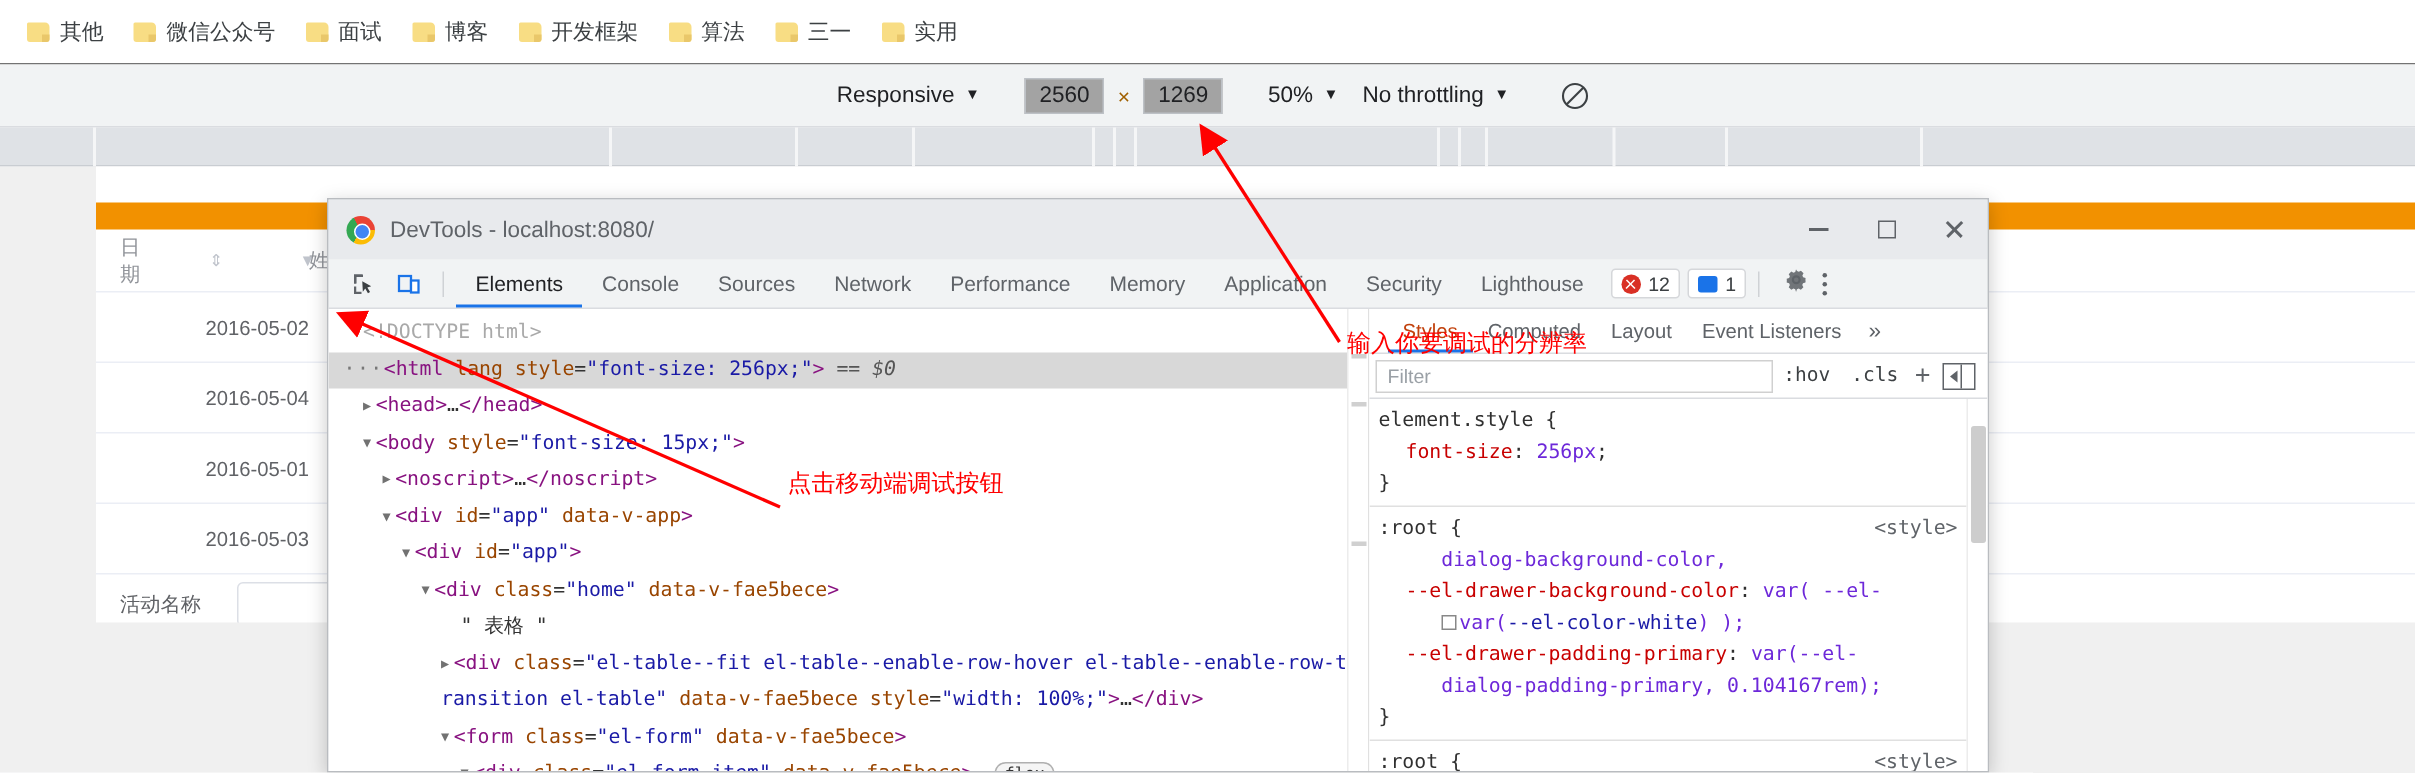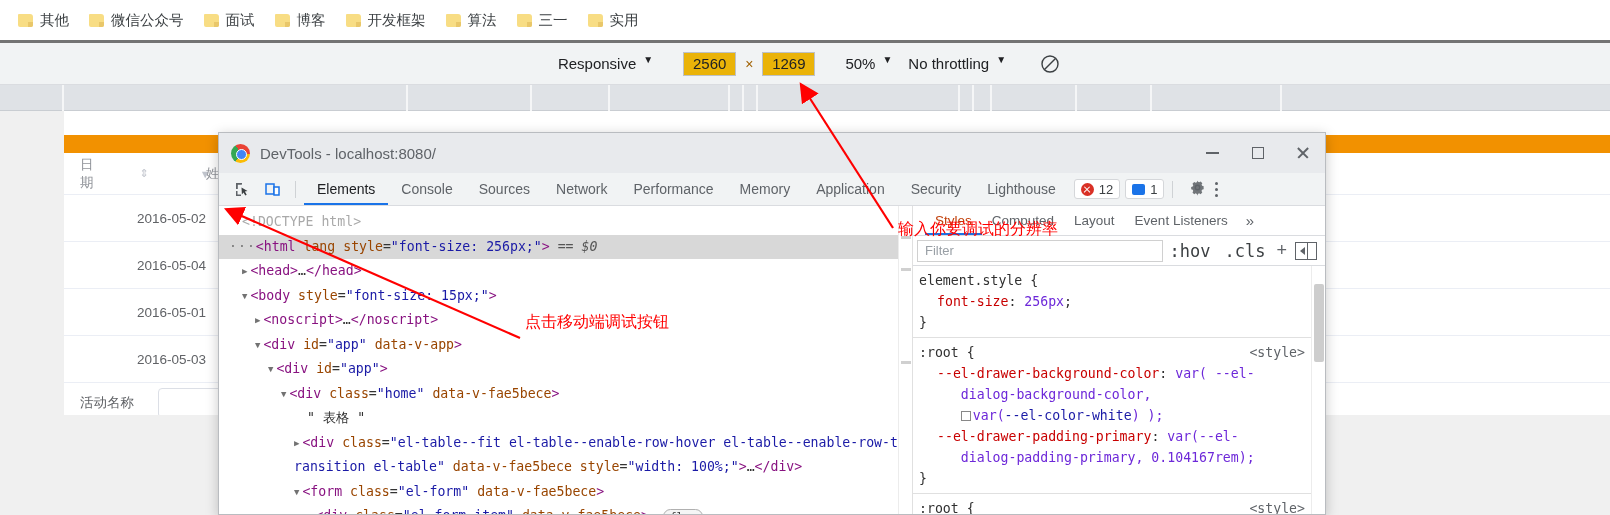--- a/index.html
+++ b/index.html
@@ -9,46 +9,46 @@
     font-family:"Liberation Sans", sans-serif;
     background:#ffffff;
     overflow:hidden;
     position:relative;
   }
 
   
   #bookmark-bar{
     position:absolute; left:0; top:0; width:1610px; height:43px;
     background:#ffffff; display:flex; align-items:center;
-    padding-left:10px; border-bottom:3px solid #737373;
+    padding-left:10px; border-bottom:1px solid #737373;
   }
   .bm-item{ display:flex; align-items:center; height:28px; padding:0 8px;
     border-radius:4px; cursor:pointer; margin-right:4px; }
   .bm-folder{
     width:15px; height:13px; background:#f8dd84; border-radius:1px 3px 2px 2px;
     margin-right:7px; position:relative; flex:none;
   }
   .bm-folder:after{
     content:""; position:absolute; right:0; bottom:0; width:5px; height:5px;
     background:#e9c76a; border-radius:0 0 2px 0;
   }
   .bm-label{ font-size:14.5px; color:#3c4043; white-space:nowrap; }
 
   
   #device-toolbar{
     position:absolute; left:0; top:43px; width:1610px; height:42px;
     background:#f1f3f4; border-bottom:1px solid #dadce0;
     display:flex; align-items:center; justify-content:center;
   }
   .dt-inner{ display:flex; align-items:center; gap:0px; }
-  .dt-select{ font-size:15px; color:#202124; display:flex; 
+  .dt-select{ font-size:15px; color:#202124; display:flex; align-items:center;
     padding:3px 8px; cursor:pointer; }
   .caret{ margin-left:7px; font-size:10px; line-height:1; }
   .dt-dim{
-    width:53px; height:24px; background:#eab308; border:1px solid #bdc1c6;
+    width:53px; height:24px; background:#a3a3a3; border:1px solid #bdc1c6;
     text-align:center; font-size:15px; color:#202124; line-height:22px;
     cursor:text;
   }
   .dt-x{ margin:0 9px; color:#a06000; font-size:14px; }
   .dt-gap{ width:22px; }
   .rotate-icon{ margin-left:26px; width:20px; height:20px; cursor:pointer;}
 
   
   #ruler-strip{
     position:absolute; left:0; top:85px; width:1610px; height:26px;
@@ -164,21 +164,21 @@
     border-bottom:1px solid #dadce0; background:#fff; padding-left:12px;}
   .st-tab{ font-size:13.5px; color:#5f6368; padding:0 10px; height:29px;
     display:flex; align-items:center; cursor:pointer; white-space:nowrap;}
   .st-tab.active{ color:#c2410c; box-shadow:inset 0 -2px 0 #1a73e8; }
   .st-more{ font-size:15px; color:#5f6368; padding:0 8px; cursor:pointer;}
   #filter-row{ height:30px; display:flex; align-items:center; flex:none;
     border-bottom:1px solid #dadce0; padding:0 4px; background:#fff;}
   #filter-input{ flex:1; height:22px; border:1px solid #d0d0d0; background:#fff;
     font-size:13px; color:#9aa0a6; padding-left:7px; line-height:20px; cursor:text;
     font-family:"Liberation Sans",sans-serif;}
-  .f-btn{ font-size:17px; color:#3c4043; padding:0 7px; cursor:pointer;
+  .f-btn{ font-size:13px; color:#3c4043; padding:0 7px; cursor:pointer;
     font-family:"DejaVu Sans Mono",monospace; }
   .plus{ font-size:18px; color:#5f6368; padding:0 4px; cursor:pointer; }
   .sidebtn{ width:22px; height:18px; border:1.5px solid #5f6368; margin:0 4px;
     display:flex; align-items:center; cursor:pointer; position:relative;}
   .sidebtn:before{ content:""; position:absolute; right:3px; top:0; bottom:0;
     width:5px; border-left:1.5px solid #5f6368;}
   .sidebtn i{ width:0;height:0;border-top:4px solid transparent;
     border-bottom:4px solid transparent;border-right:5px solid #5f6368; margin-left:4px;}
   #css-area{ flex:1; overflow:hidden; font-family:"DejaVu Sans Mono",monospace;
     font-size:13.2px; position:relative; background:#fff; }
@@ -431,22 +431,22 @@
       </div>
       <div id="css-area">
         <div id="css-rules-host">
             <div class="rule">
               <div class="cline sel-css">element.style {</div>
               <div class="cline" style="padding-left: 18px;"><span class="prop">font-size</span>: <span class="pval">256px</span>;</div>
               <div class="cline">}</div>
             </div>
             <div class="rule">
               <div class="cline sel-css">:root {<span class="src">&lt;style&gt;</span></div>
+              <div class="cline" style="padding-left: 18px;"><span class="pval">&nbsp;&nbsp;&nbsp;dialog-background-color,</span></div>
               <div class="cline" style="padding-left: 18px;"><span class="prop">--el-drawer-background-color</span>: <span class="pval">var( --el-</span></div>
-              <div class="cline" style="padding-left: 18px;"><span class="pval">&nbsp;&nbsp;&nbsp;dialog-background-color,</span></div>
               <div class="cline" style="padding-left: 18px;"><span class="pval">&nbsp;&nbsp;&nbsp;</span><span class="swatch"></span><span class="pval">var(</span><span class="pvar">--el-color-white</span><span class="pval">) );</span></div>
               <div class="cline" style="padding-left: 18px;"><span class="prop">--el-drawer-padding-primary</span>: <span class="pval">var(--el-</span></div>
               <div class="cline" style="padding-left: 18px;"><span class="pval">&nbsp;&nbsp;&nbsp;dialog-padding-primary, 0.104167rem);</span></div>
               <div class="cline">}</div>
             </div>
             <div class="rule">
               <div class="cline sel-css">:root {<span class="src">&lt;style&gt;</span></div>
             </div>
           </div>
         <div id="styles-scrollbar">

